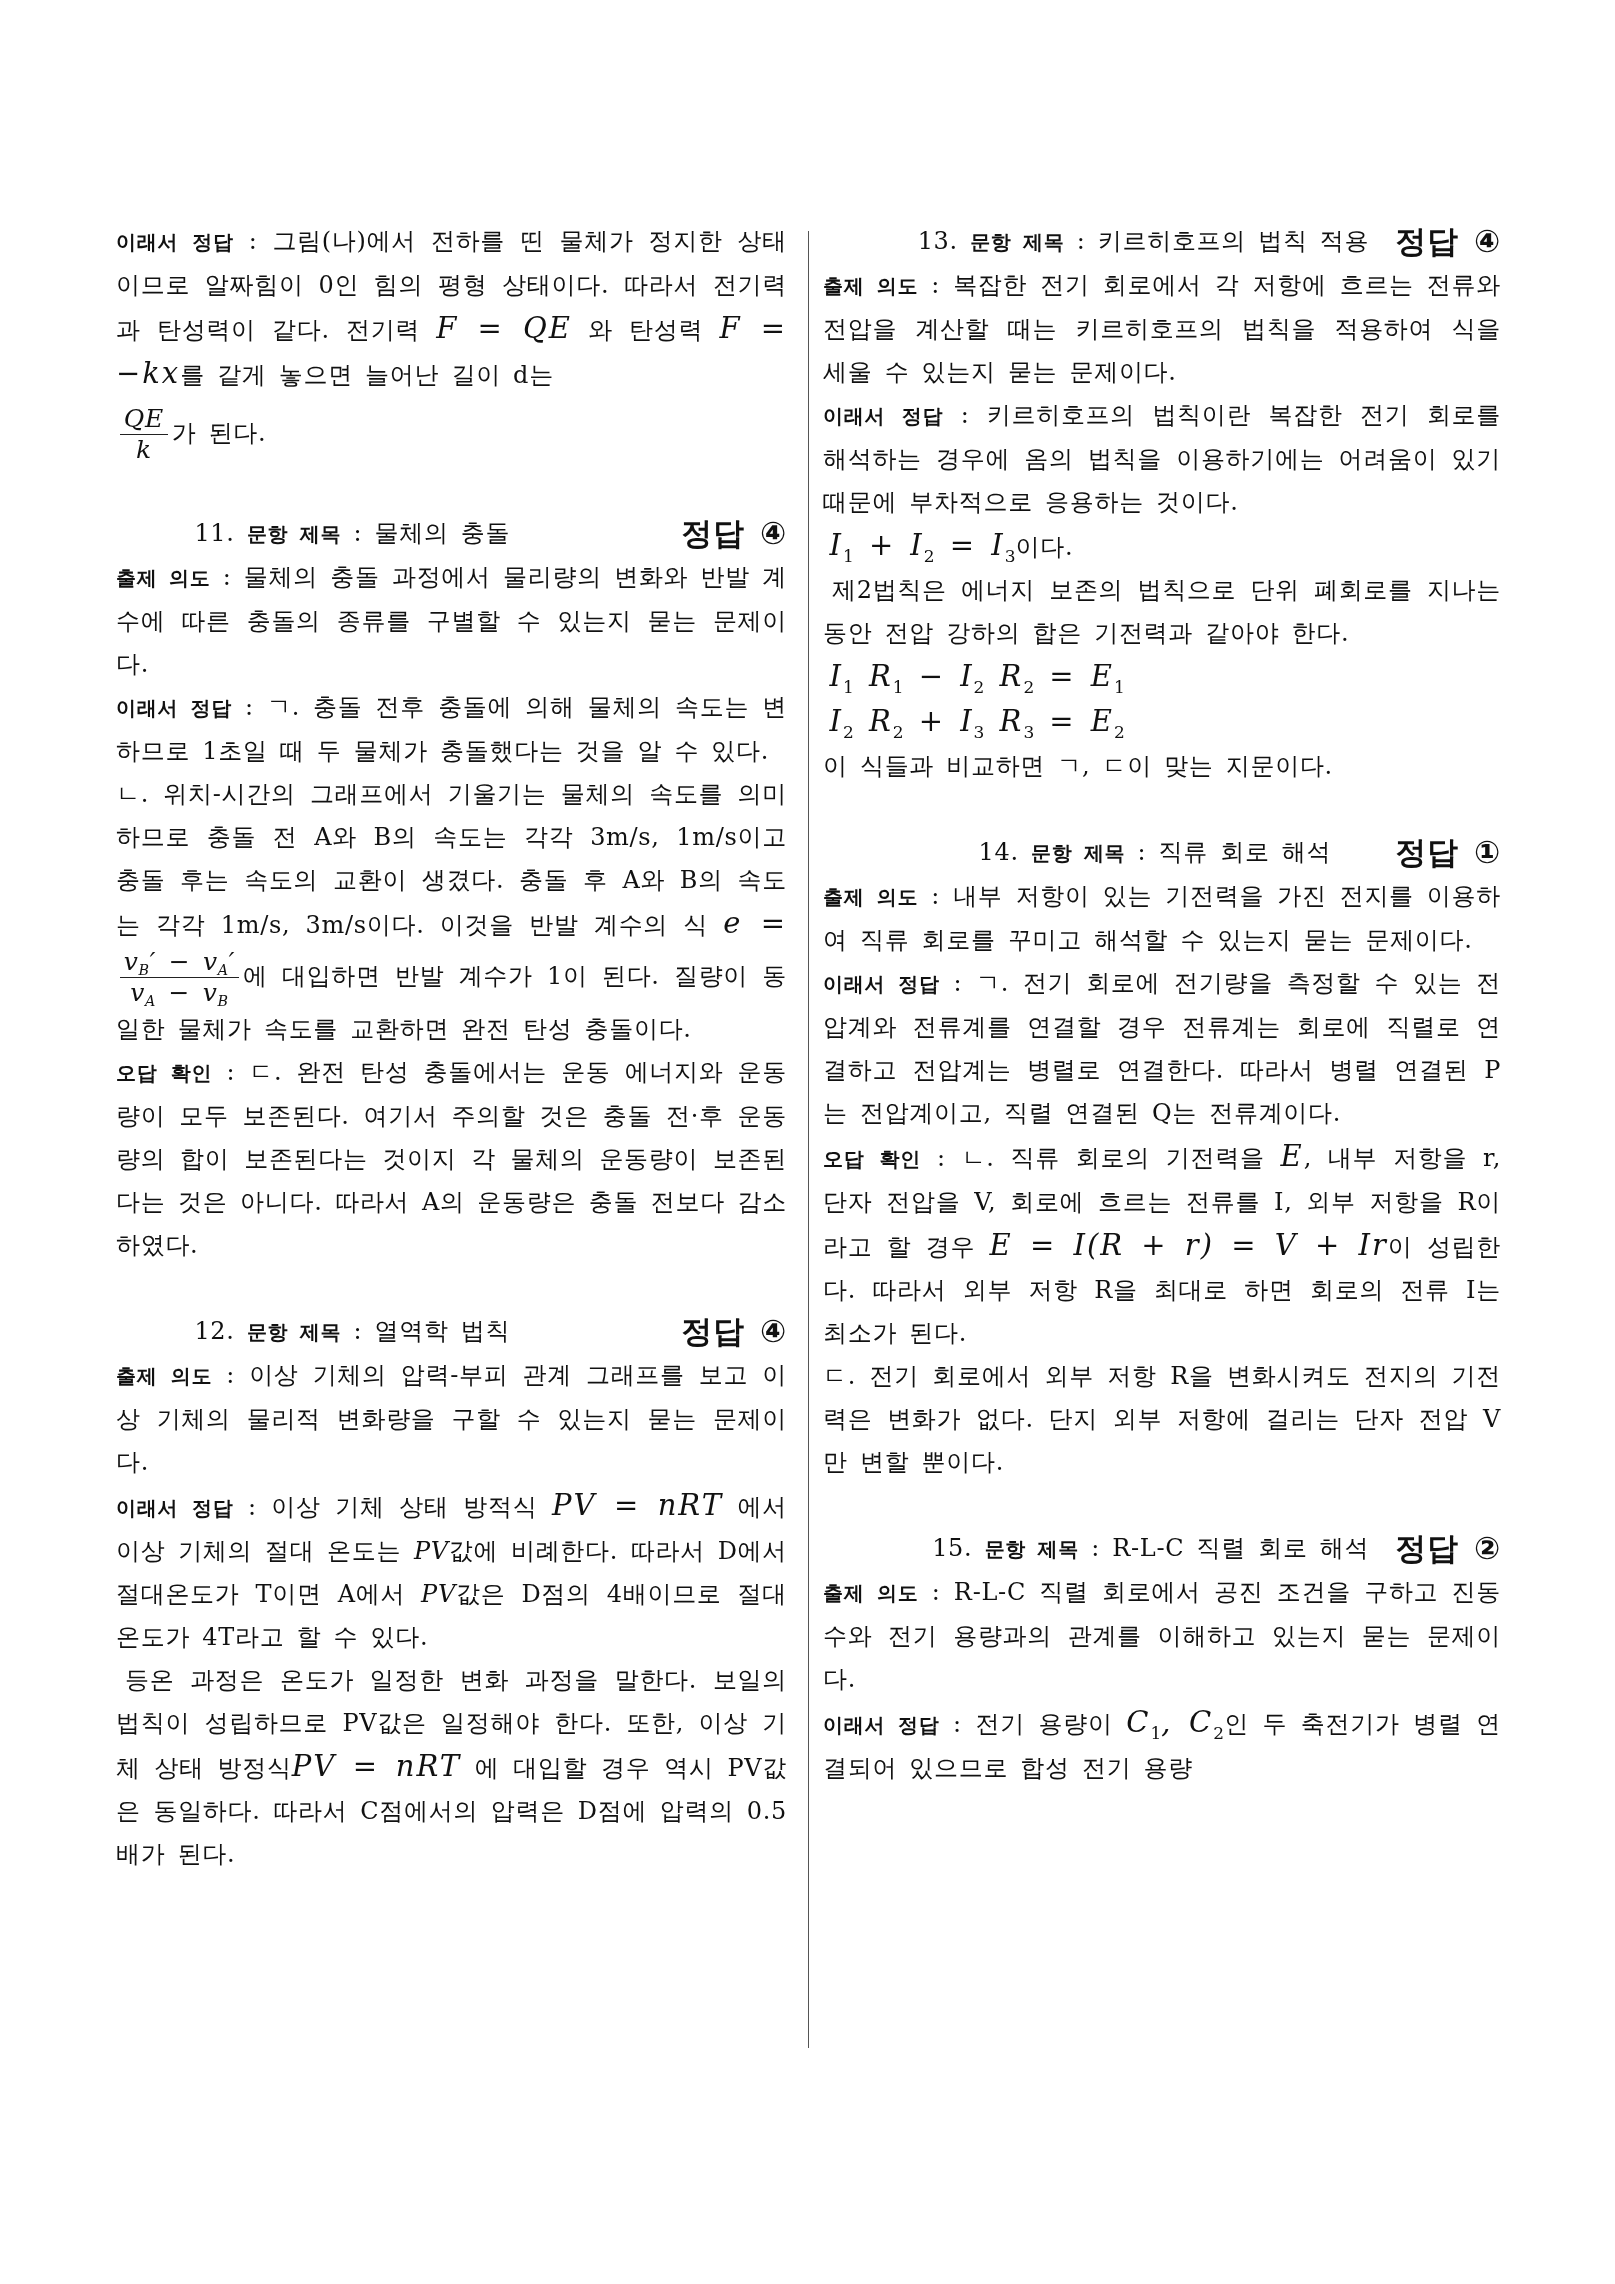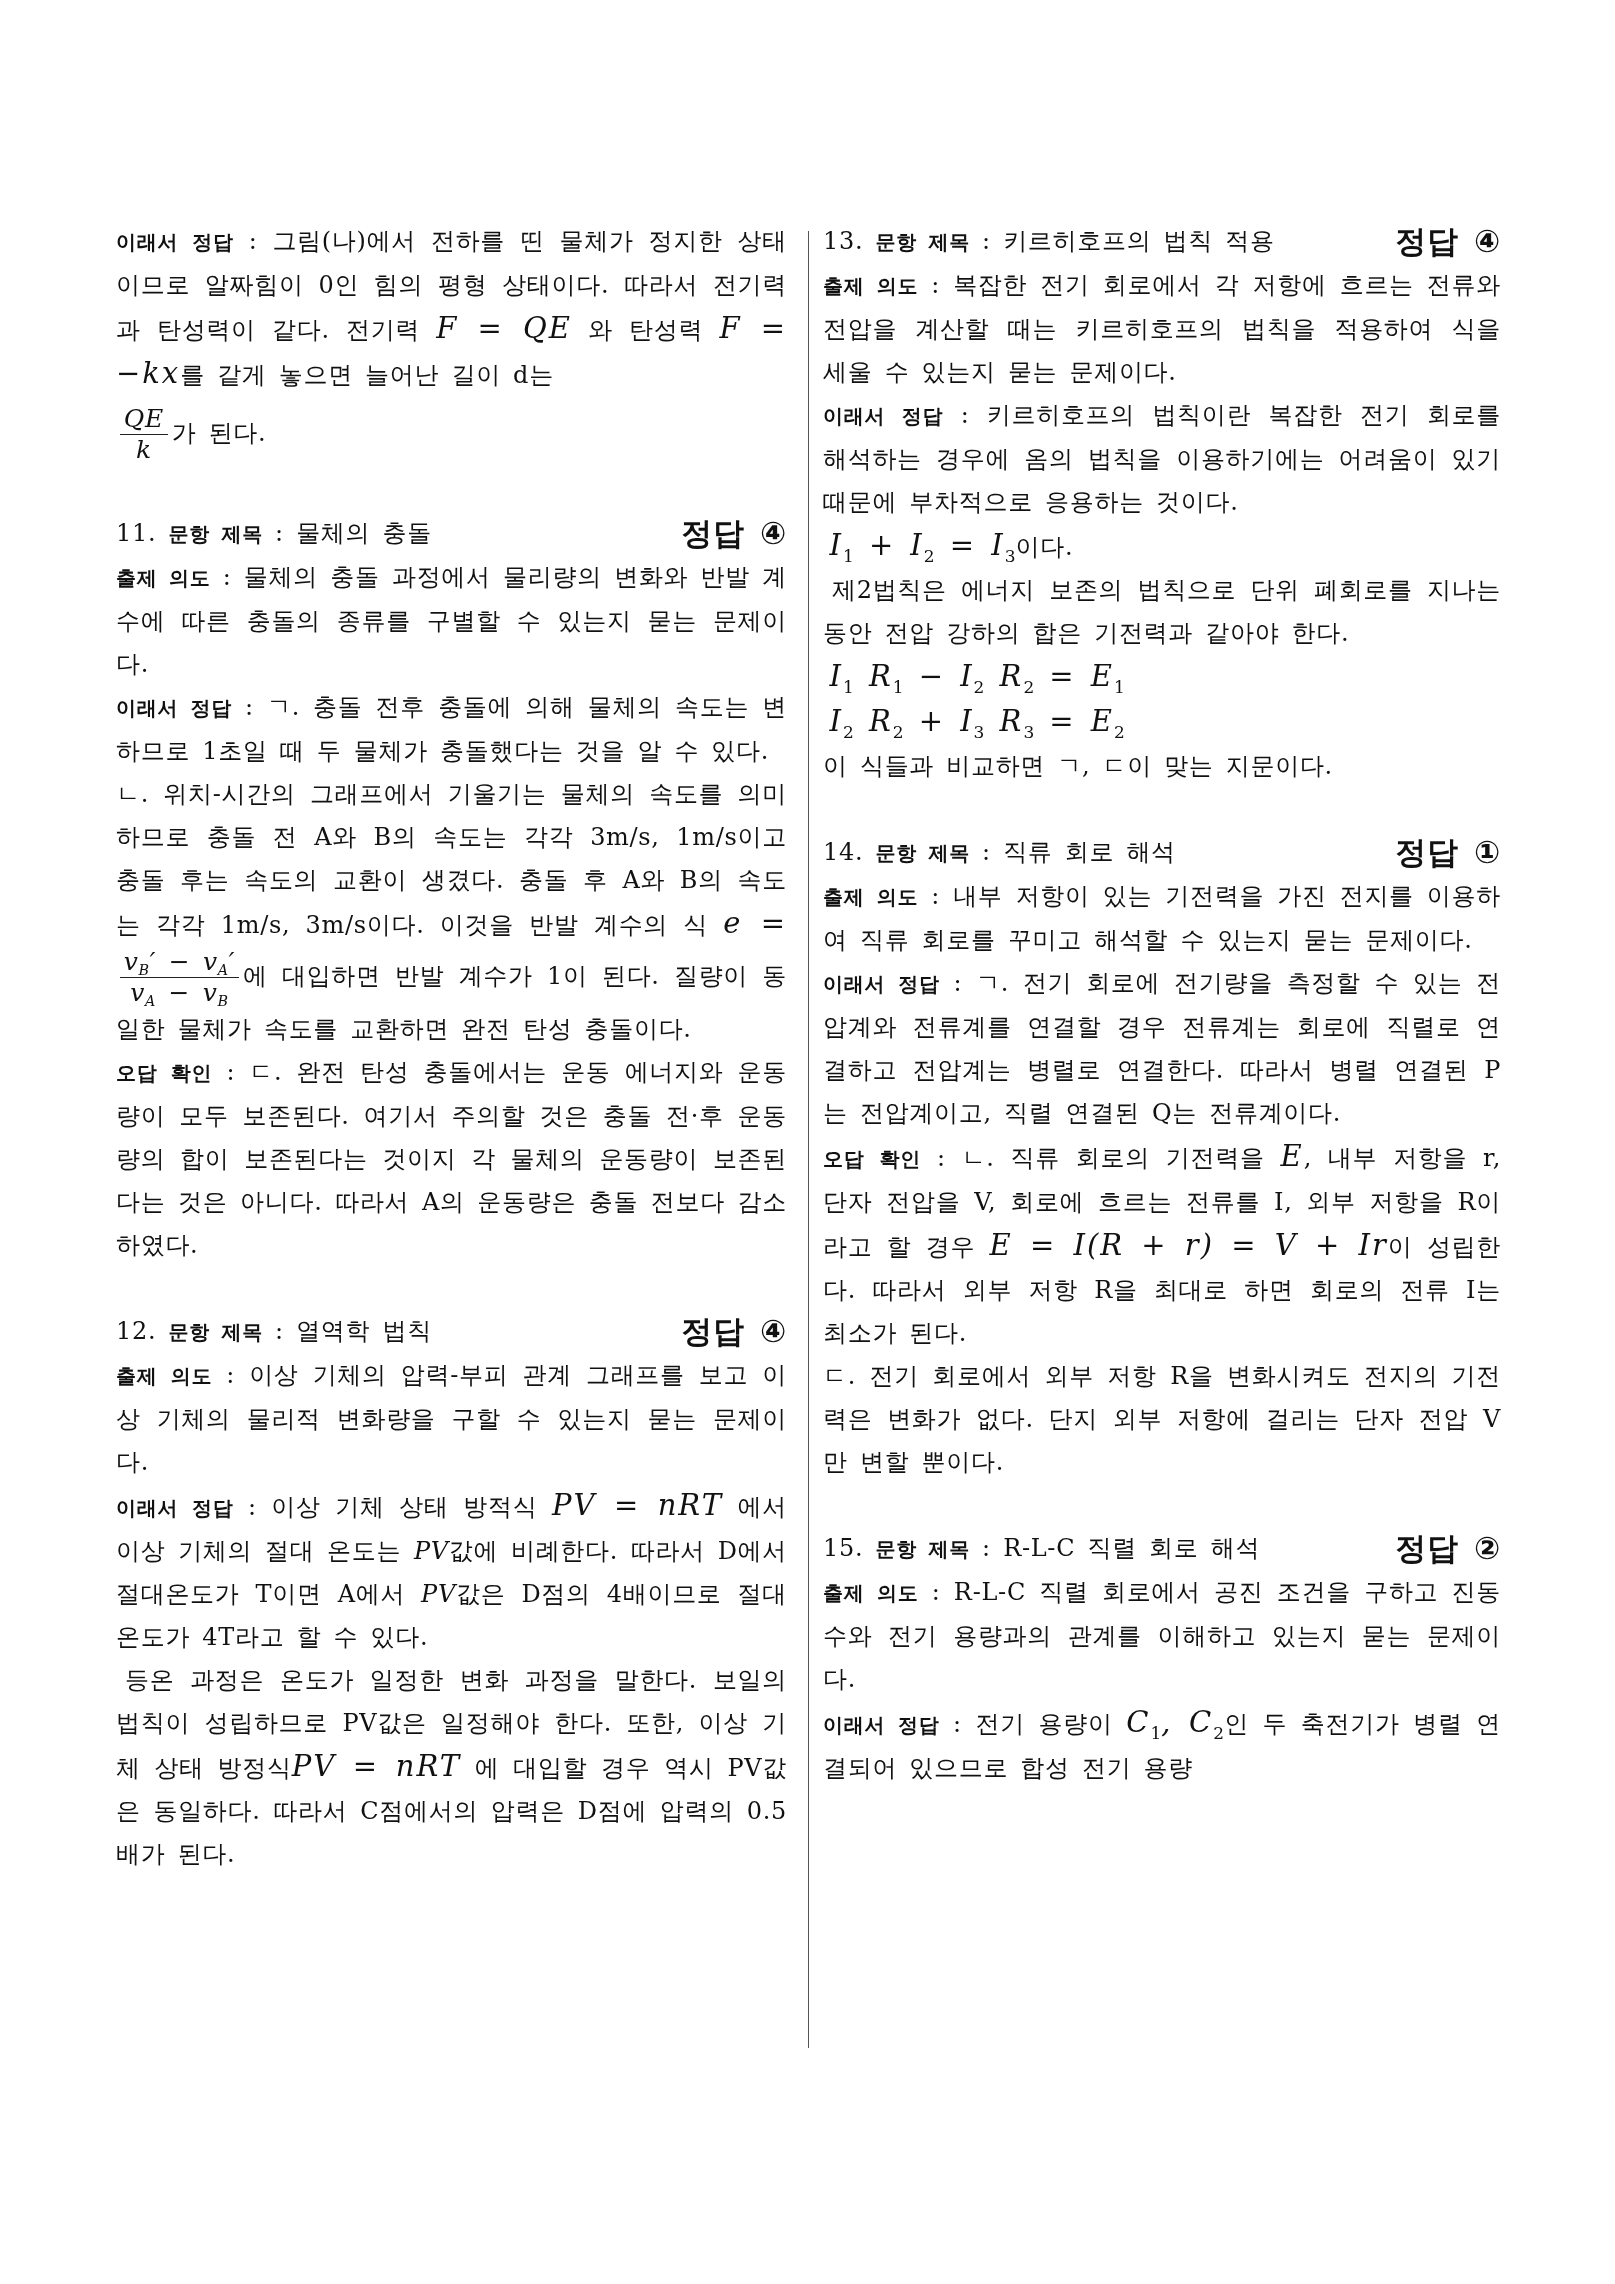--- a/index.html
+++ b/index.html
@@ -17,21 +17,21 @@
   }
   .col-left { left: 116px; width: 671px; }
   .col-right { left: 823px; width: 678px; }
   .divider {
     position: absolute; left: 808px; top: 231px; width: 1.3px; height: 1817px;
     background: #555555;
   }
   .para { margin: 0; }
   .gap { height: 43px; }
   b, .label { font-weight: bold; font-family: "DejaVu Sans", "Liberation Sans", sans-serif; font-size: 20px; }
-  .q-title { display: flex; justify-content: space-between; white-space: nowrap; }
+  .q-title { display: flex; justify-content: flex-end; white-space: nowrap; }
   .q-title .title-main { flex: 0 0 auto; }
   .q-title .answer { font-weight: bold; font-family: "DejaVu Sans", "Liberation Sans", sans-serif; font-size: 31px; }
   .math { font-family: "DejaVu Serif", "Liberation Serif", serif; font-style: italic; font-size: 29px; letter-spacing: 2px; }
   .math sub { font-style: normal; font-size: 17px; letter-spacing: 0; vertical-align: -6.5px; line-height: 0; }
   .frac {
     display: inline-block; vertical-align: middle; text-align: center;
     font-family: "DejaVu Serif", "Liberation Serif", serif; font-style: italic; font-size: 25px;
     line-height: 30px; margin: 0 3.9px;
   }
   .frac .num { display: block; border-bottom: 1.3px solid #222; padding: 0 3.9px; }
@@ -118,21 +118,21 @@
       <span class="math"><span>I</span><sub>2</sub> <span>R</span><sub>2</sub><span> + </span><span>I</span><sub>3</sub> <span>R</span><sub>3</sub><span> = </span><span>E</span><sub>2</sub></span>
     </p>
     <p class="para">
       <span>이 식들과 비교하면 ㄱ, ㄷ이 맞는 지문이다.</span>
     </p>
 
     <div class="gap"></div>
 
     <div class="q-title">
       <span class="title-main"><span>14.</span> <span class="label">문항 제목</span><span> : </span><span>직류 회로 해석</span></span>
-      <span class="answer" style="margin-left:94px">정답 ①</span>
+      <span class="answer" style="margin-left:64px">정답 ①</span>
     </div>
     <p class="para">
       <span class="label">출제 의도</span><span> : </span><span>내부 저항이 있는 기전력을 가진 전지를 이용하여 직류 회로를 꾸미고 해석할 수 있는지 묻는 문제이다.</span>
     </p>
     <p class="para">
       <span class="label">이래서 정답</span><span> : </span><span>ㄱ. 전기 회로에 전기량을 측정할 수 있는 전압계와 전류계를 연결할 경우 전류계는 회로에 직렬로 연결하고 전압계는 병렬로 연결한다. 따라서 병렬 연결된 P는 전압계이고, 직렬 연결된 Q는 전류계이다.</span>
     </p>
     <p class="para">
       <span class="label">오답 확인</span><span> : </span><span>ㄴ. 직류 회로의 기전력을 </span><span class="math">E</span><span>, 내부 저항을 r, 단자 전압을 V, 회로에 흐르는 전류를 I, 외부 저항을 R이라고 할 경우 </span><span class="math">E = I(R + r) = V + Ir</span><span>이 성립한다. 따라서 외부 저항 R을 최대로 하면 회로의 전류 I는 최소가 된다.</span>
     </p>

